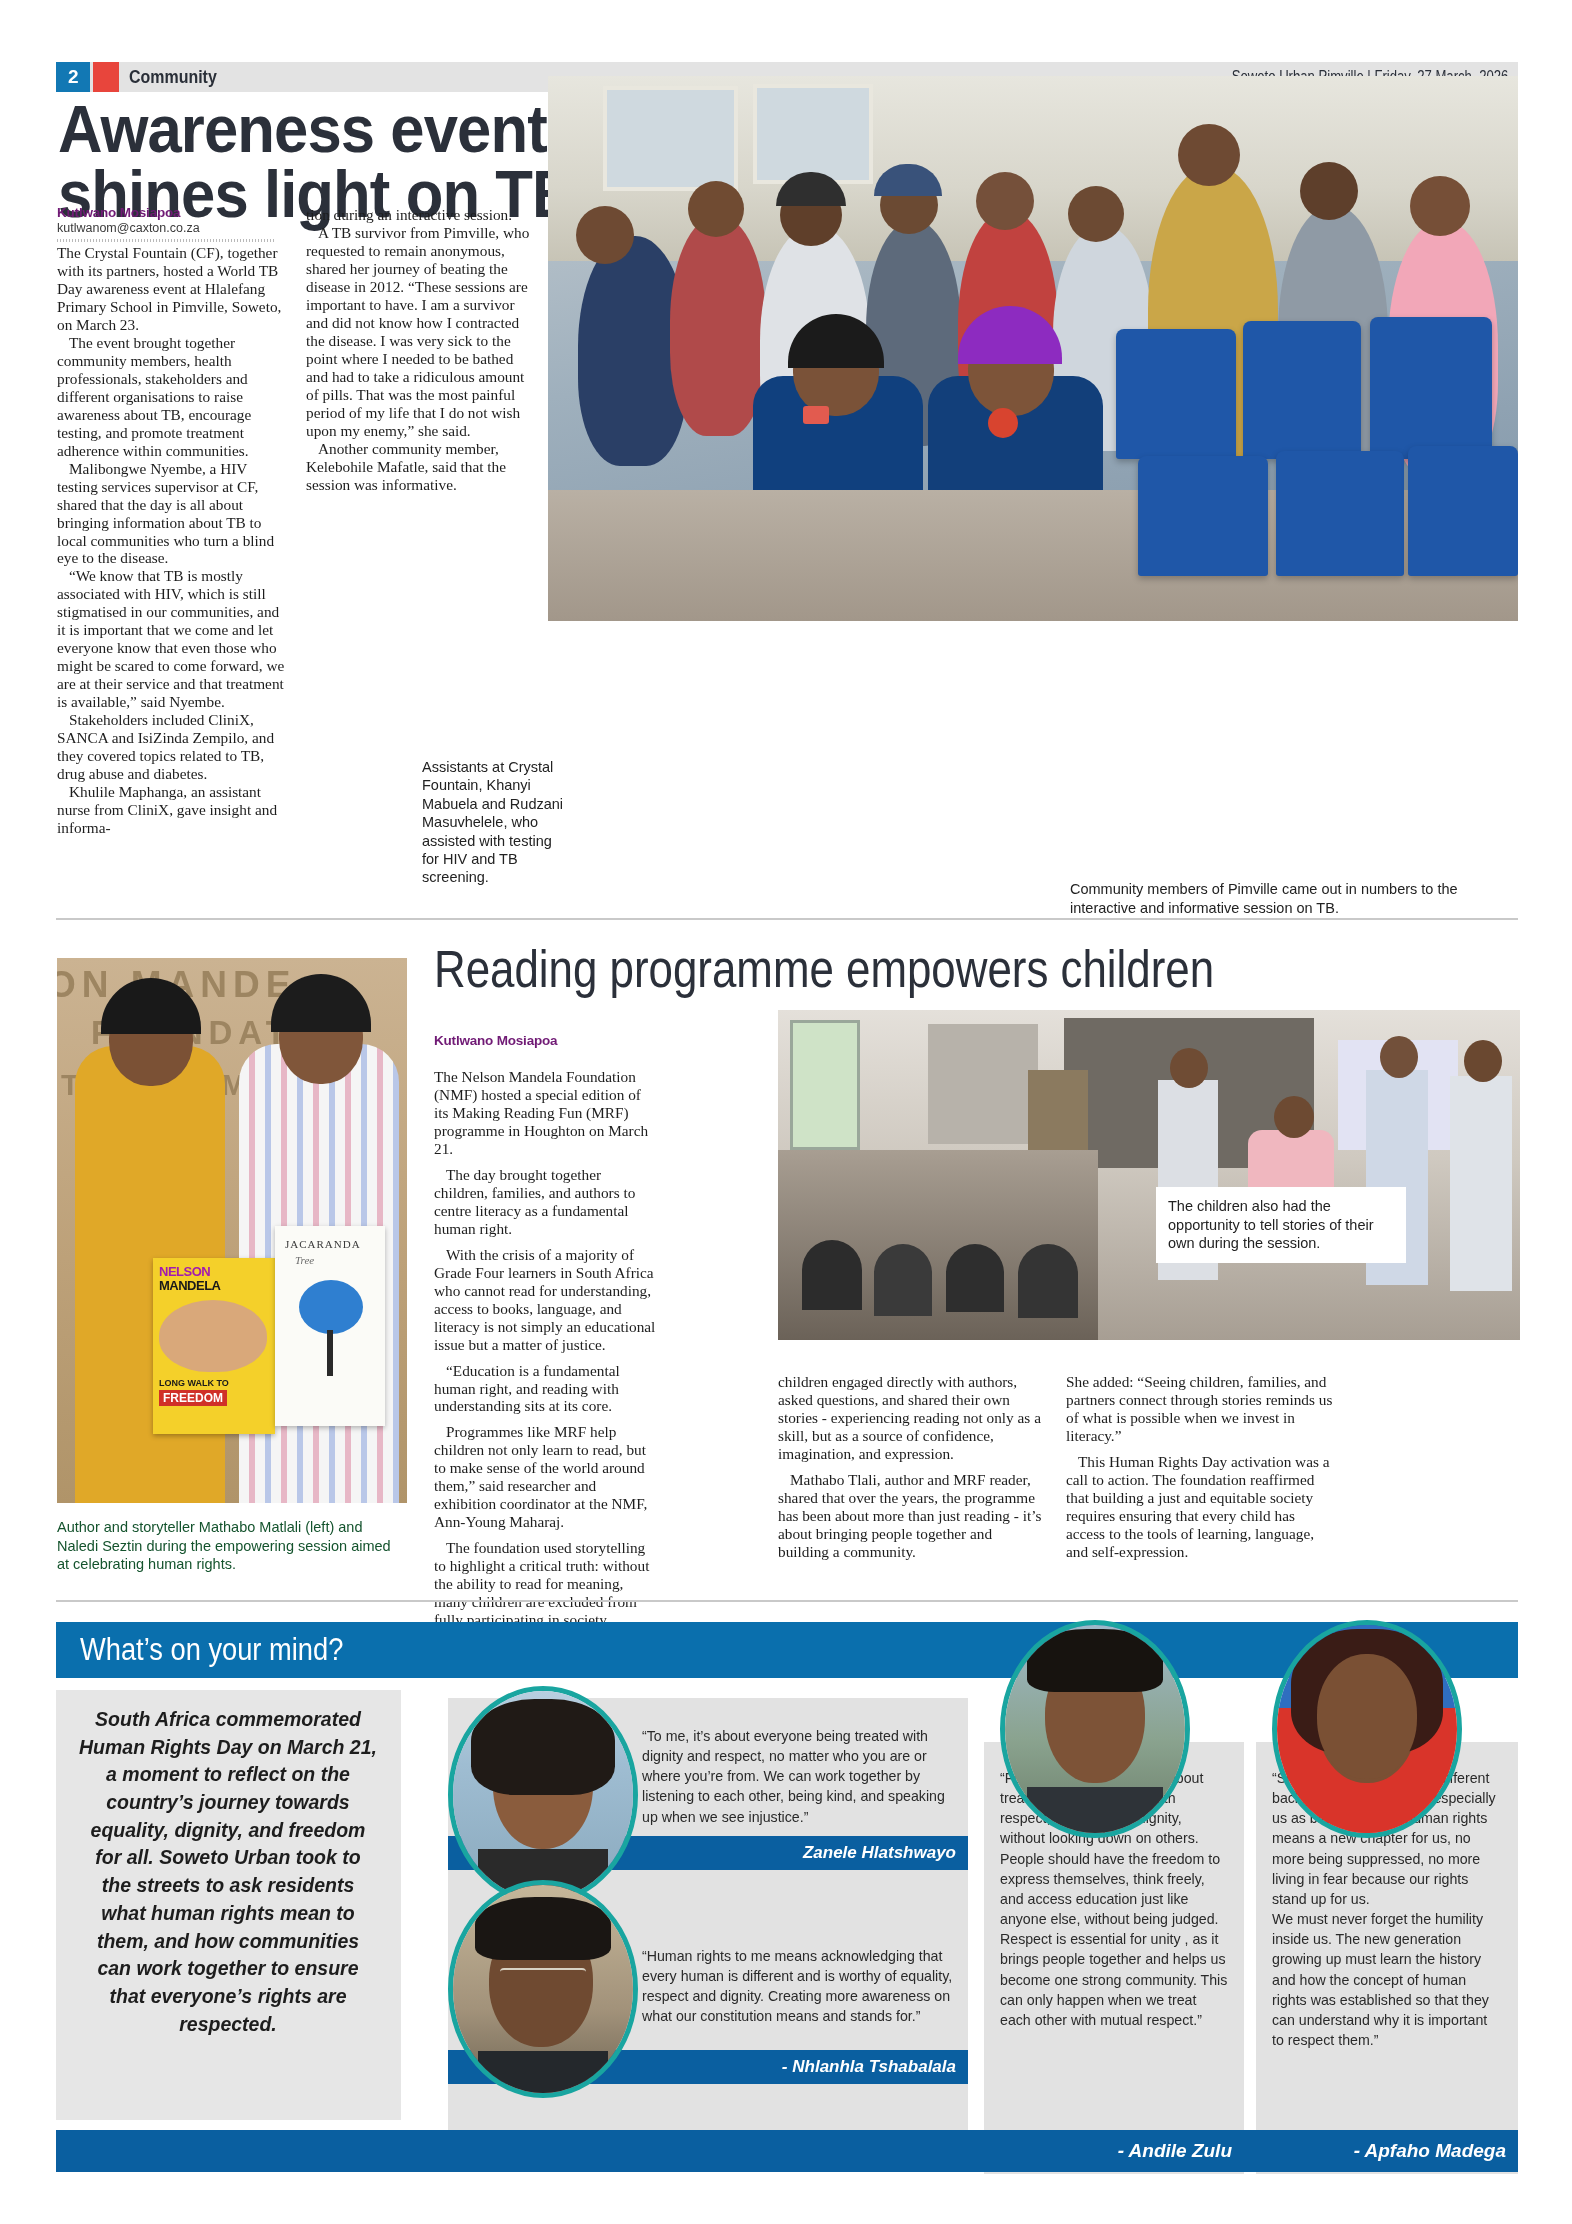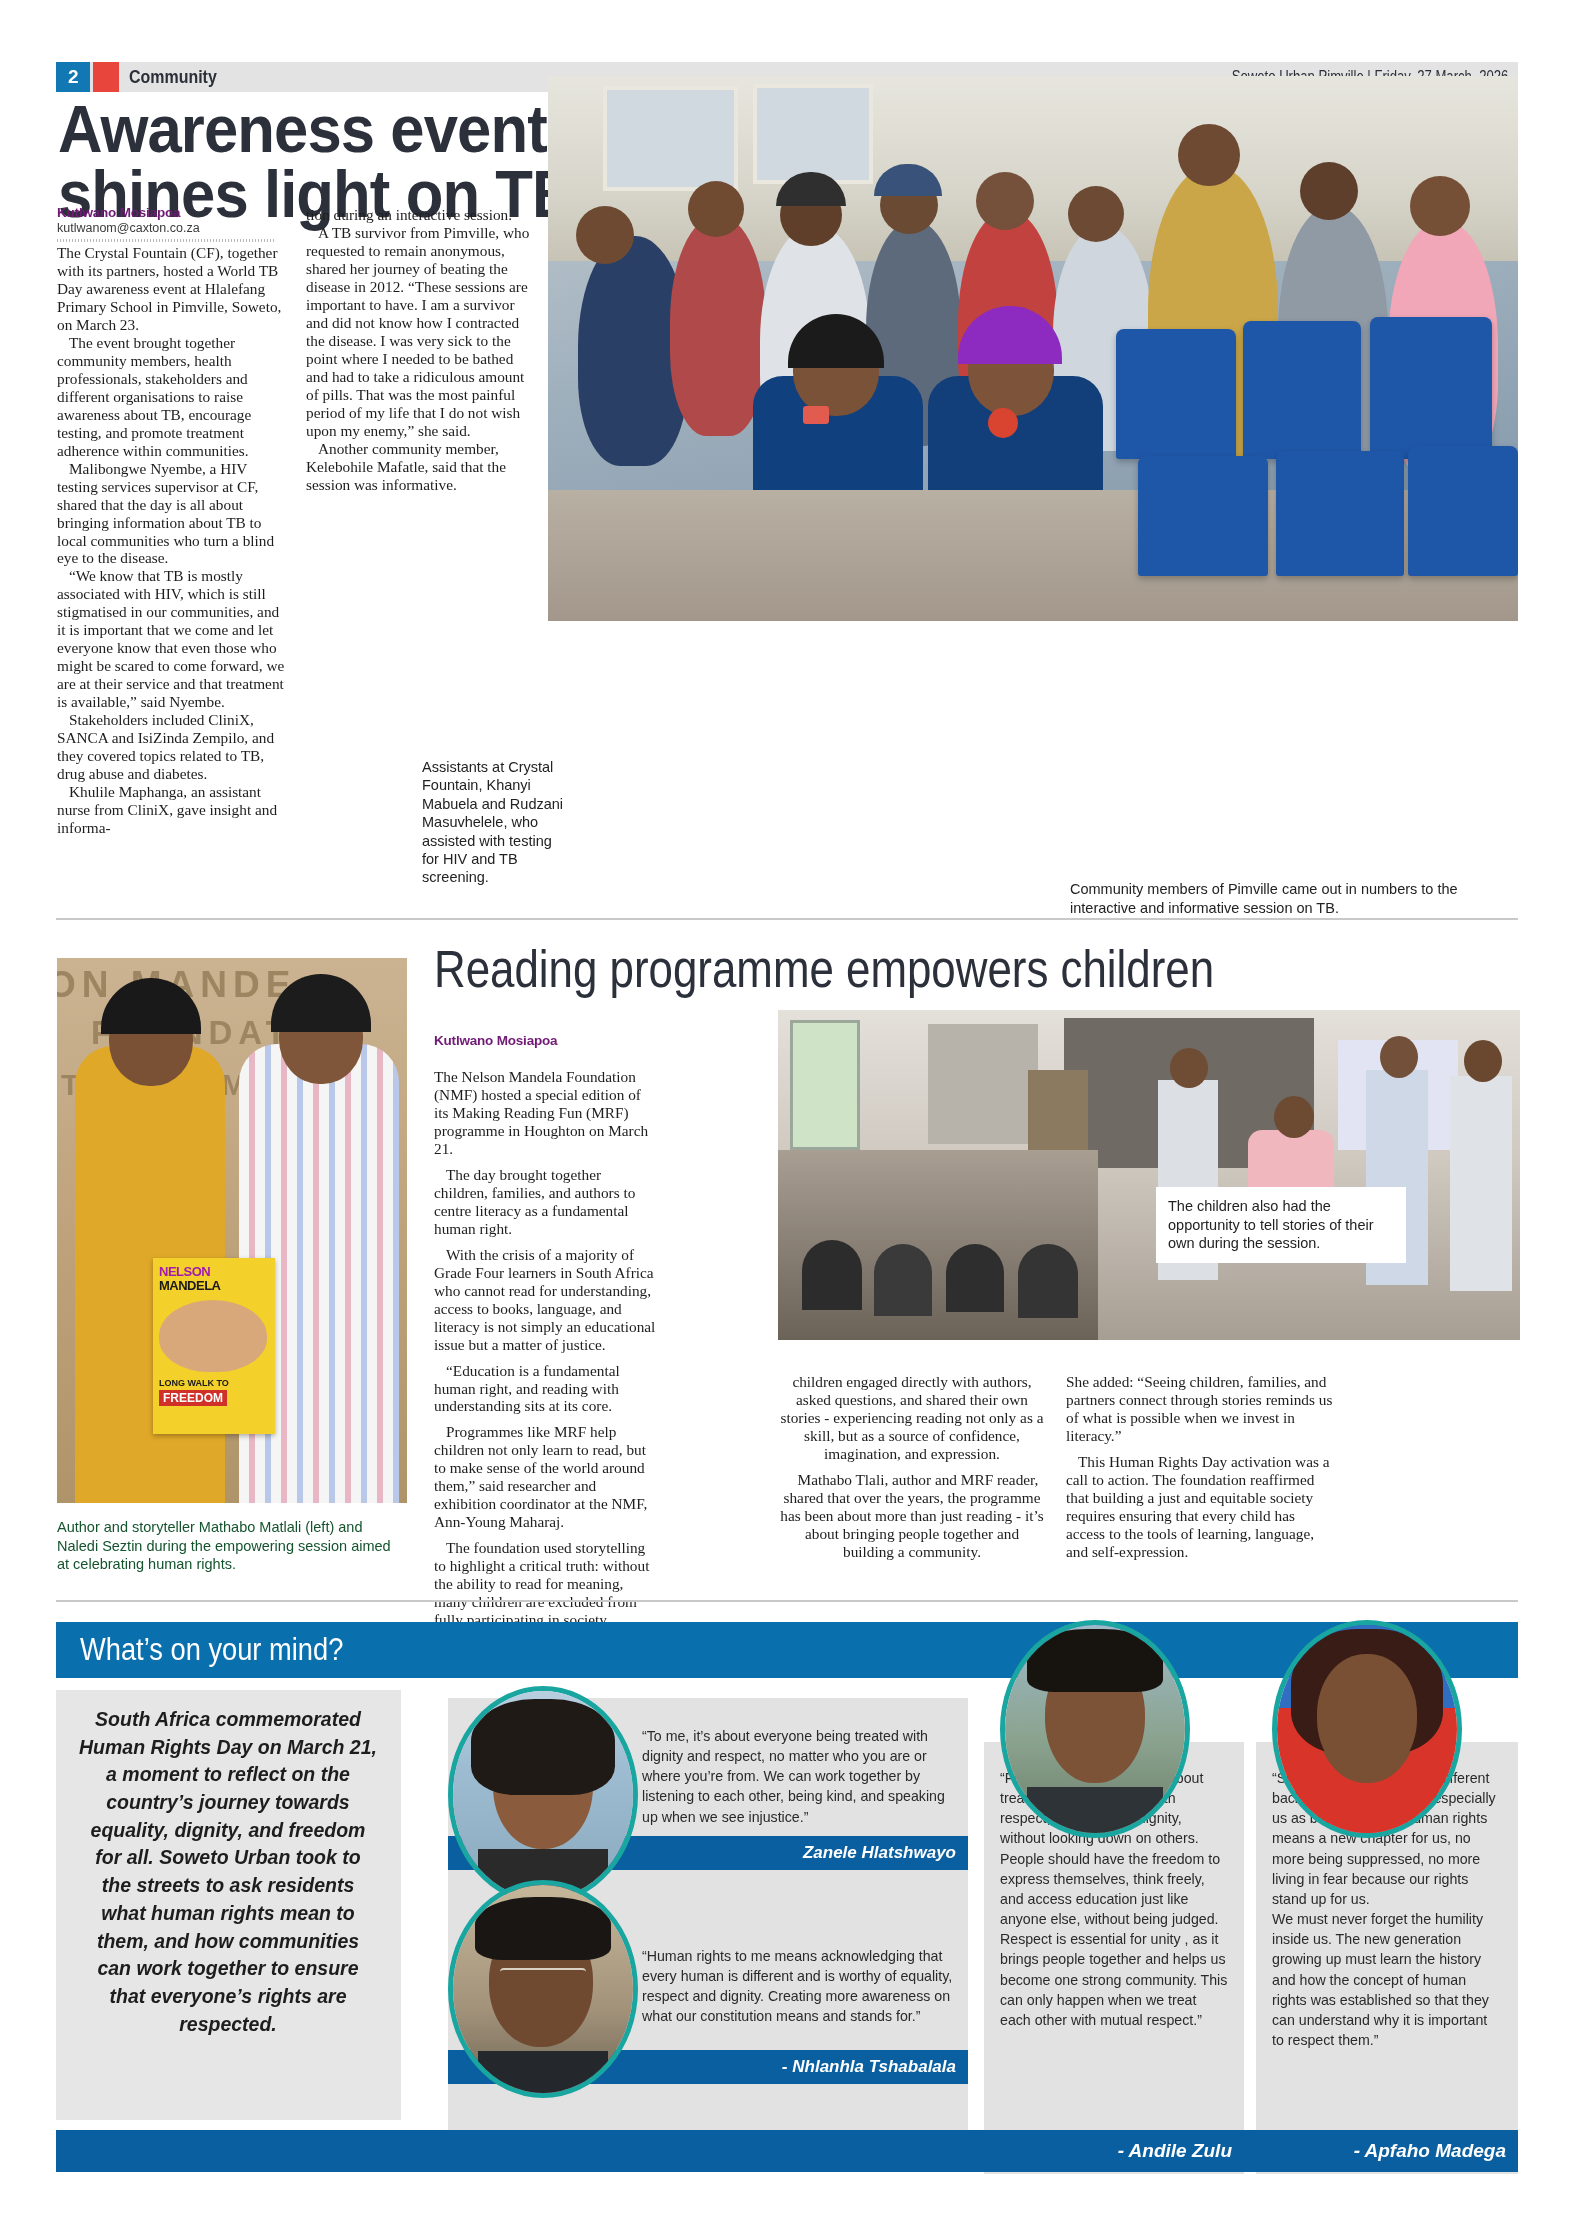--- a/index.html
+++ b/index.html
@@ -106,21 +106,21 @@
     font-size:51px; font-weight:normal; color:#2b303a; line-height:1;
     font-family:"Liberation Sans Narrow","Liberation Sans",sans-serif;
     transform:scaleX(0.86); transform-origin:left top; letter-spacing:0px;
   }
   .byline2 { position:absolute; left:434px; top:1033px; }
   .byline2 .byline-name { font-size:13.5px; }
 
   .col-a2 { position:absolute; left:434px; top:1060px; width:222px;
      font-size:15.3px; line-height:1.175; color:#1d1d1d; }
   .col-b2 { position:absolute; left:778px; top:1365px; width:268px;
-     font-size:15.3px; line-height:1.175; color:#1d1d1d;text-align:center; }
+     font-size:15.3px; line-height:1.175; color:#1d1d1d; }
   .col-c2 { position:absolute; left:1066px; top:1365px; width:268px;
      font-size:15.3px; line-height:1.175; color:#1d1d1d; }
   .col-a2 p, .col-b2 p, .col-c2 p { text-indent:12px;margin-top:8px; }
   .col-a2 p.first, .col-b2 p.first, .col-c2 p.first { text-indent:0; }
 
   
   .photo2 { position:absolute; left:57px; top:958px; width:350px; height:545px;
      overflow:hidden; background:linear-gradient(180deg,#c9ad8c 0%, #b89c7a 100%); }
   .photo2 .backwall { position:absolute; inset:0;
      background:linear-gradient(180deg,#cbb392 0%, #bda179 55%, #b09469 100%); }
@@ -282,20 +282,26 @@
          background:repeating-linear-gradient(90deg,#f5f5f5 0 10px,#e7b7c6 10px 16px,#f5f5f5 16px 26px,#b9c7e8 26px 32px);"></div>
     <div style="position:absolute;left:222px;top:32px;width:84px;height:94px;border-radius:48%;background:#80563a;"></div>
     <div style="position:absolute;left:214px;top:16px;width:100px;height:58px;border-radius:50px 50px 0 0;background:#1c1c1c;"></div>
 
     <div style="position:absolute;left:96px;top:300px;width:122px;height:176px;background:#f4d02a;box-shadow:0 2px 5px rgba(0,0,0,.3);">
       <div style="position:absolute;left:6px;top:42px;width:108px;height:72px;border-radius:50% 50% 46% 46%;background:#d9a87a;"></div>
       <div style="position:absolute;left:6px;top:6px;font-size:13px;font-weight:bold;color:#a21caf;letter-spacing:-0.5px;">NELSON</div>
       <div style="position:absolute;left:6px;top:20px;font-size:13px;font-weight:bold;color:#1a1a1a;letter-spacing:-0.5px;">MANDELA</div>
       <div style="position:absolute;left:6px;top:120px;font-size:9px;font-weight:bold;color:#1a1a1a;">LONG WALK TO</div>
       <div style="position:absolute;left:6px;top:132px;font-size:12px;font-weight:bold;color:#fff;background:#d03028;padding:1px 4px;">FREEDOM</div>
+    </div>
+    <div style="position:absolute;left:218px;top:268px;width:110px;height:200px;background:#fbfbf7;box-shadow:0 2px 5px rgba(0,0,0,.28);">
+      <div style="position:absolute;left:10px;top:12px;font-size:11px;letter-spacing:1px;color:#3a3a3a;font-family:'Liberation Serif',serif;">JACARANDA</div>
+      <div style="position:absolute;left:20px;top:28px;font-size:11px;font-style:italic;color:#6a6a6a;font-family:'Liberation Serif',serif;">Tree</div>
+      <div style="position:absolute;left:24px;top:54px;width:64px;height:54px;border-radius:50%;background:#2f7fd0;"></div>
+      <div style="position:absolute;left:52px;top:104px;width:6px;height:46px;background:#2a2a2a;"></div>
     </div>
   </div>
   <div class="cap2">Author and storyteller Mathabo Matlali (left) and Naledi Seztin during the empowering session aimed at celebrating human rights.</div>
 
   <div class="photo3">
     <div class="wall"></div>
     <div style="position:absolute;left:12px;top:10px;width:70px;height:130px;background:#cfe3c7;border:3px solid #9aa79a;"></div>
     <div style="position:absolute;left:150px;top:14px;width:110px;height:120px;background:#b7b2aa;"></div>
     <div style="position:absolute;left:286px;top:8px;width:250px;height:150px;background:#6f6a63;"></div>
     <div style="position:absolute;left:560px;top:30px;width:120px;height:110px;background:#e2e3f3;"></div>

